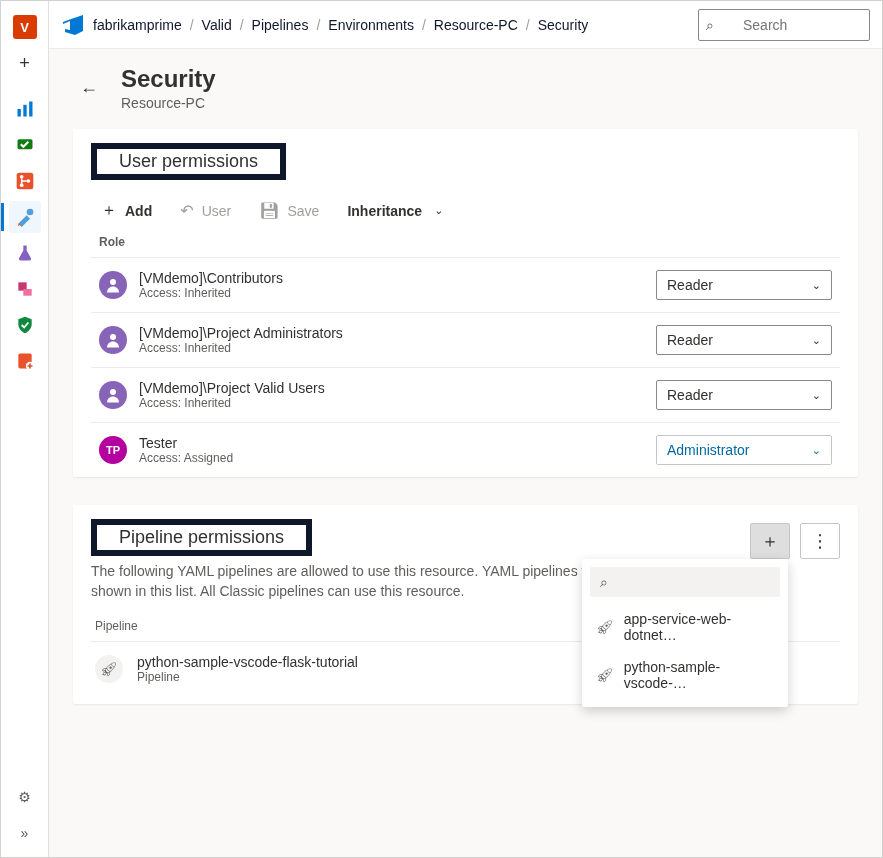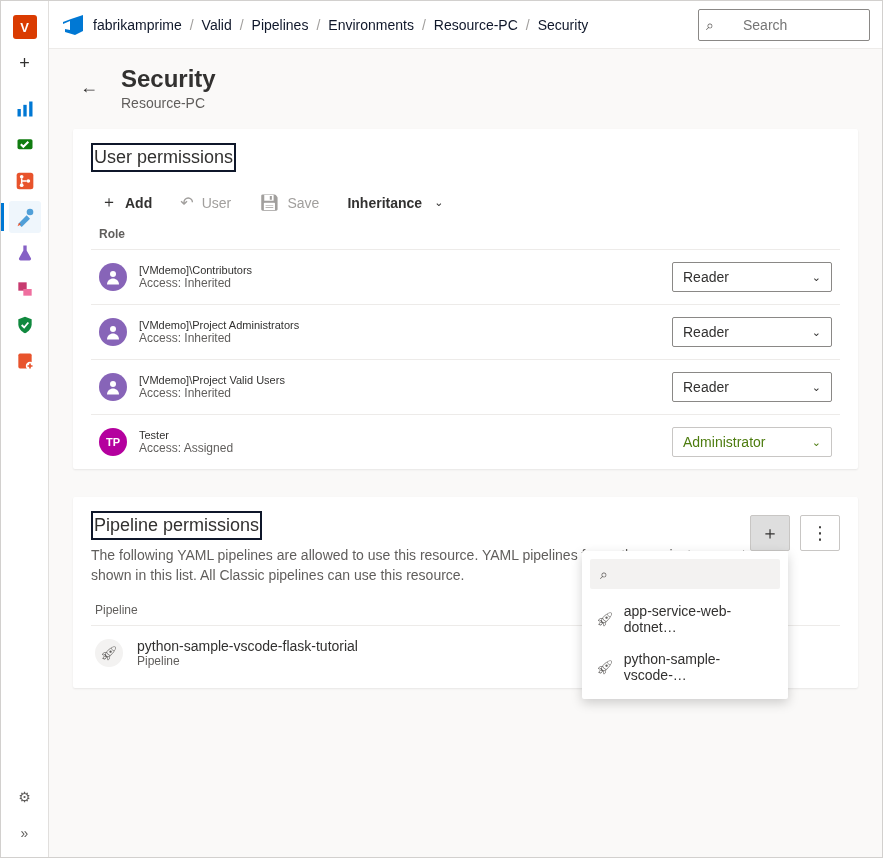--- a/index.html
+++ b/index.html
@@ -30,40 +30,40 @@
   
   
   .content { flex: 1; padding: 16px 24px; overflow: auto; }
   .page-header { display: flex; align-items: flex-start; gap: 16px; margin-bottom: 18px; }
   .back-arrow { width: 32px; height: 32px; display: flex; align-items: center; justify-content: center; font-size: 18px; cursor: pointer; margin-top: 6px; }
   .page-title { font-size: 24px; font-weight: 600; }
   .page-subtitle { font-size: 14px; color: #605e5c; margin-top: 2px; }
   
   .card { background: #fff; border-radius: 2px; box-shadow: 0 1px 2px rgba(0,0,0,0.08); margin-bottom: 28px; padding: 14px 18px 0; position: relative; }
   .card-title { font-size: 18px; font-weight: 400; margin-bottom: 16px; }
-  .hl { border: 2px solid #0f172a; padding: 2px 1px; display: inline-block; }
+  .hl { border: 6px solid #0f172a; padding: 2px 22px; display: inline-block; }
   .card-subtext { font-size: 14px; color: #605e5c; margin-bottom: 14px; line-height: 1.4; }
   
   .toolbar { display: flex; align-items: center; gap: 28px; padding: 4px 0 14px 10px; }
   .tb-btn { display: flex; align-items: center; gap: 8px; font-size: 14px; cursor: pointer; }
   .tb-btn.disabled { color: #a19f9d; cursor: default; }
   .tb-btn .ic { font-size: 16px; }
   .chev { font-size: 11px; margin-left: 4px; }
   
   .perm-header { display: flex; padding: 0 0 8px 8px; font-size: 12px; color: #605e5c; }
   .perm-header .col-user { flex: 1; }
   .perm-header .col-role { width: 160px; font-weight: bold; }
   
   .perm-row { display: flex; align-items: center; padding: 12px 8px; border-top: 1px solid #edebe9; }
   .perm-avatar { width: 28px; height: 28px; border-radius: 50%; background: #8764b8; margin-right: 12px; display: flex; align-items: center; justify-content: center; color: #fff; font-size: 11px; font-weight: 600; }
   .perm-info { flex: 1; }
-  .perm-name { font-size: 11px; }
+  .perm-name { font-size: 14px; }
   .perm-access { font-size: 12px; color: #605e5c; }
-  .perm-role { width: 160px; height: 30px; border: 1px solid #8a8886; border-radius: 2px; display: flex; align-items: center; justify-content: space-between; padding: 0 10px; font-size: 14px; cursor: pointer; background: #fff; }
-  .perm-role.disabled { color: #4d7c0f; border-color: #c8c6c4; cursor: default; }
+  .perm-role { width: 176px; height: 30px; border: 1px solid #8a8886; border-radius: 2px; display: flex; align-items: center; justify-content: space-between; padding: 0 10px; font-size: 14px; cursor: pointer; background: #fff; }
+  .perm-role.disabled { color: #0369a1; border-color: #c8c6c4; cursor: default; }
   
   .pipe-card-head { display: flex; align-items: flex-start; }
   .pipe-card-head .left { flex: 1; }
   .pipe-actions { display: flex; gap: 10px; margin-top: 4px; }
   .sq-btn { width: 40px; height: 36px; border: 1px solid #c8c6c4; background: #fff; display: flex; align-items: center; justify-content: center; font-size: 18px; cursor: pointer; border-radius: 2px; }
   .sq-btn.primary { background: #dedede; }
   
   .pipe-header-label { font-size: 12px; color: #605e5c; padding: 4px 0 8px 4px; }
   .pipe-row { display: flex; align-items: center; padding: 12px 4px 20px; border-top: 1px solid #edebe9; }
   .pipe-icon { width: 28px; height: 28px; border-radius: 50%; background: #f3f2f1; margin-right: 14px; display: flex; align-items: center; justify-content: center; color: #605e5c; }

